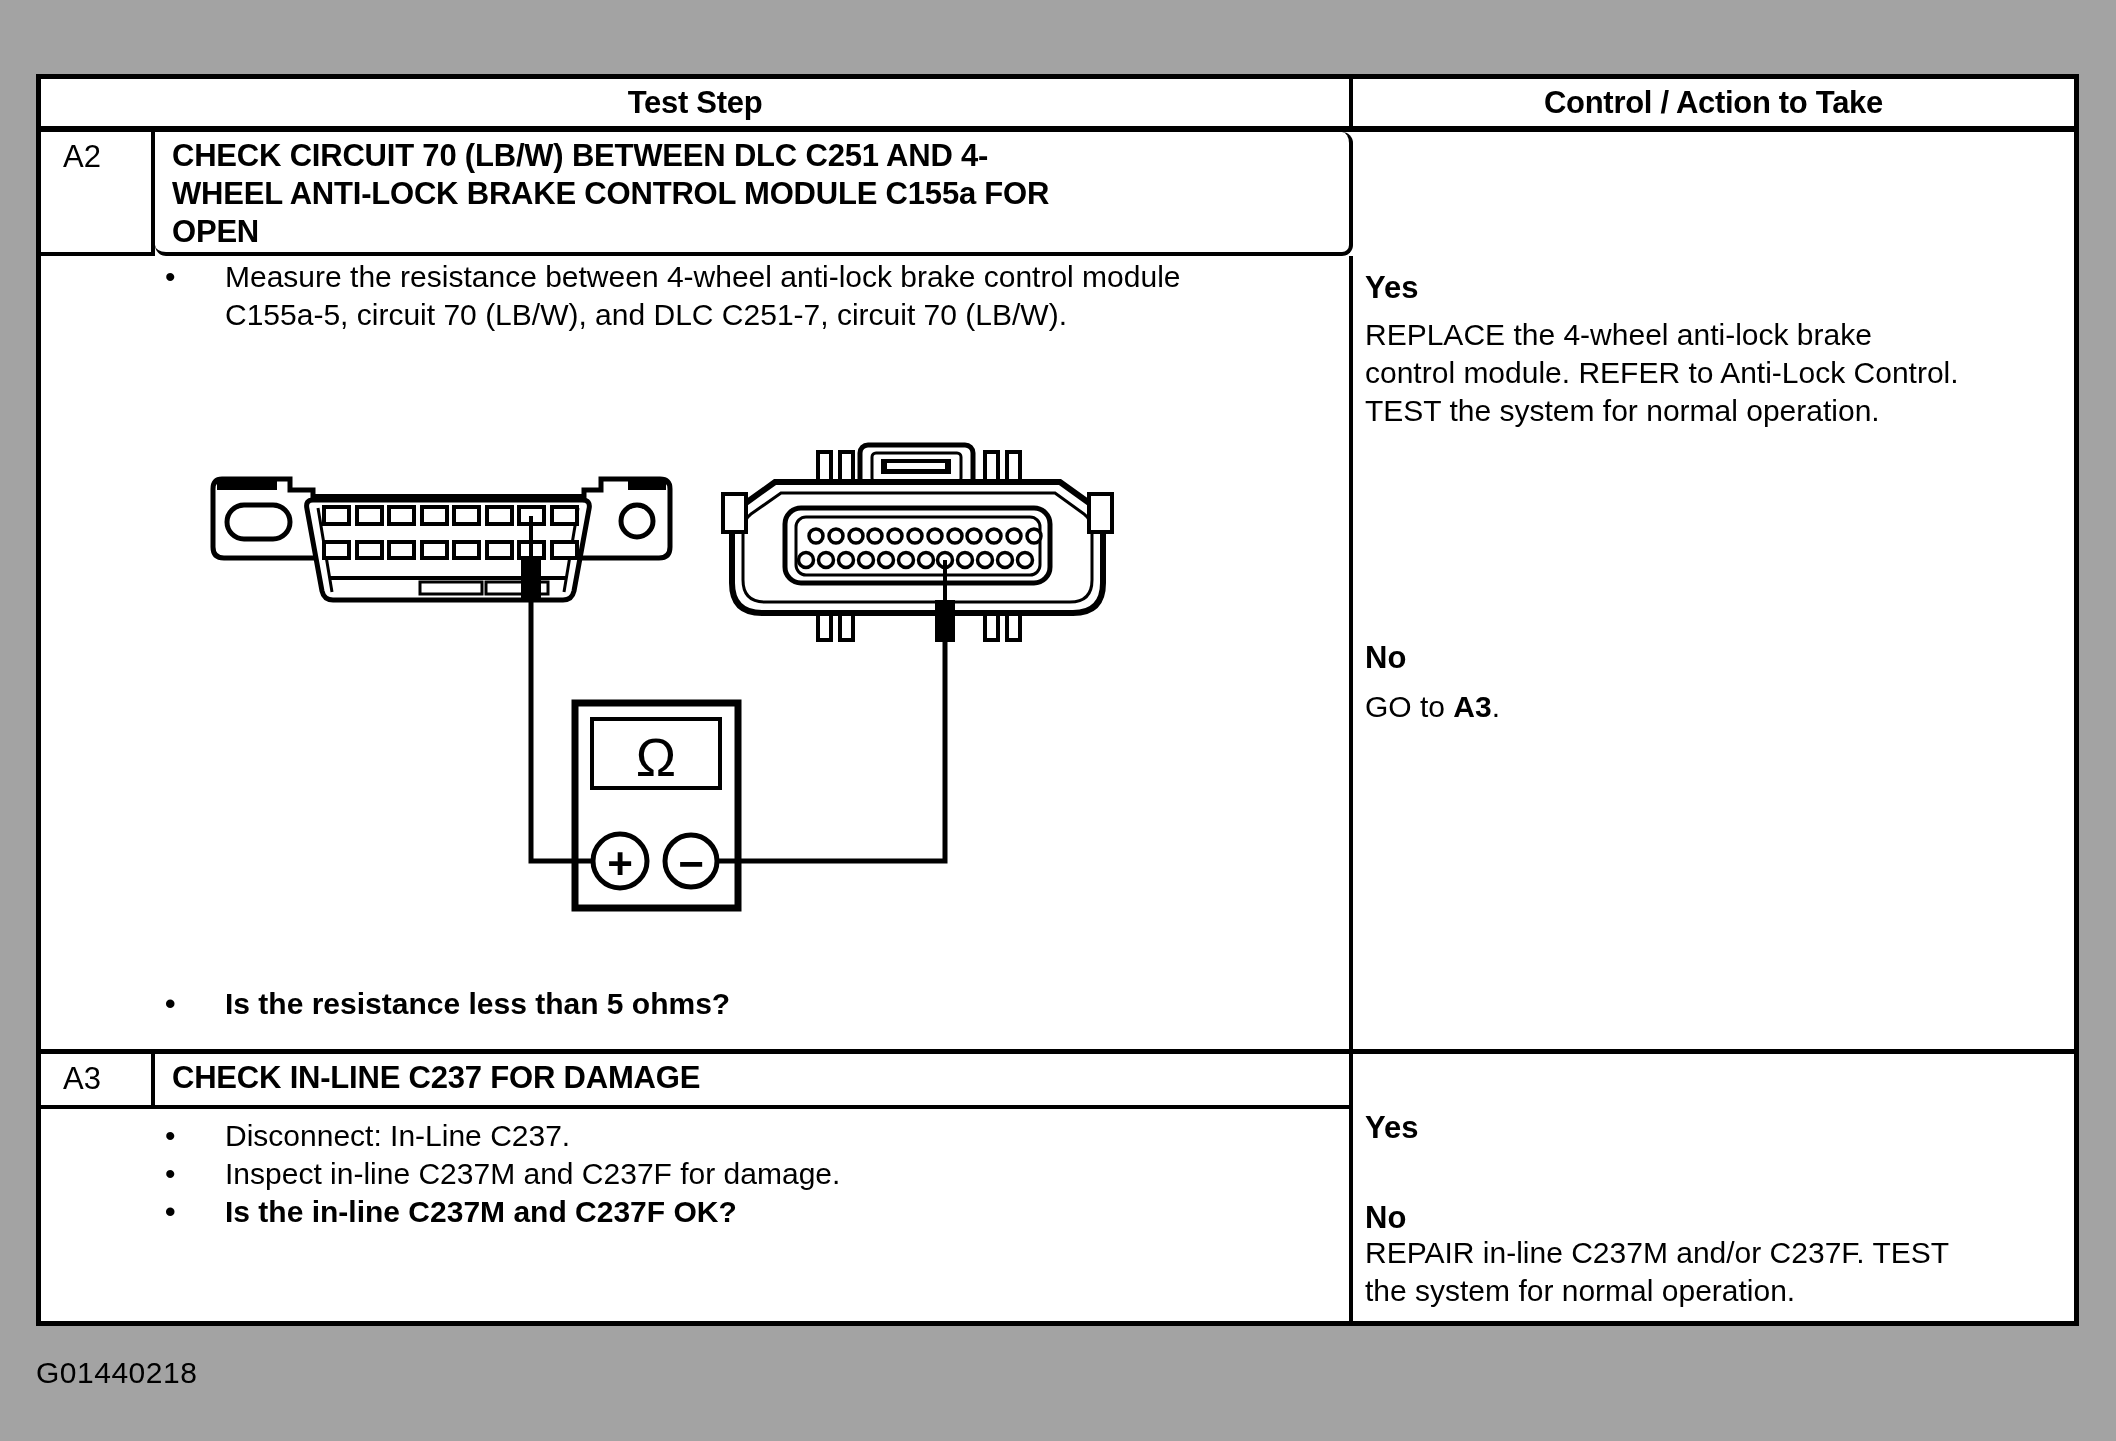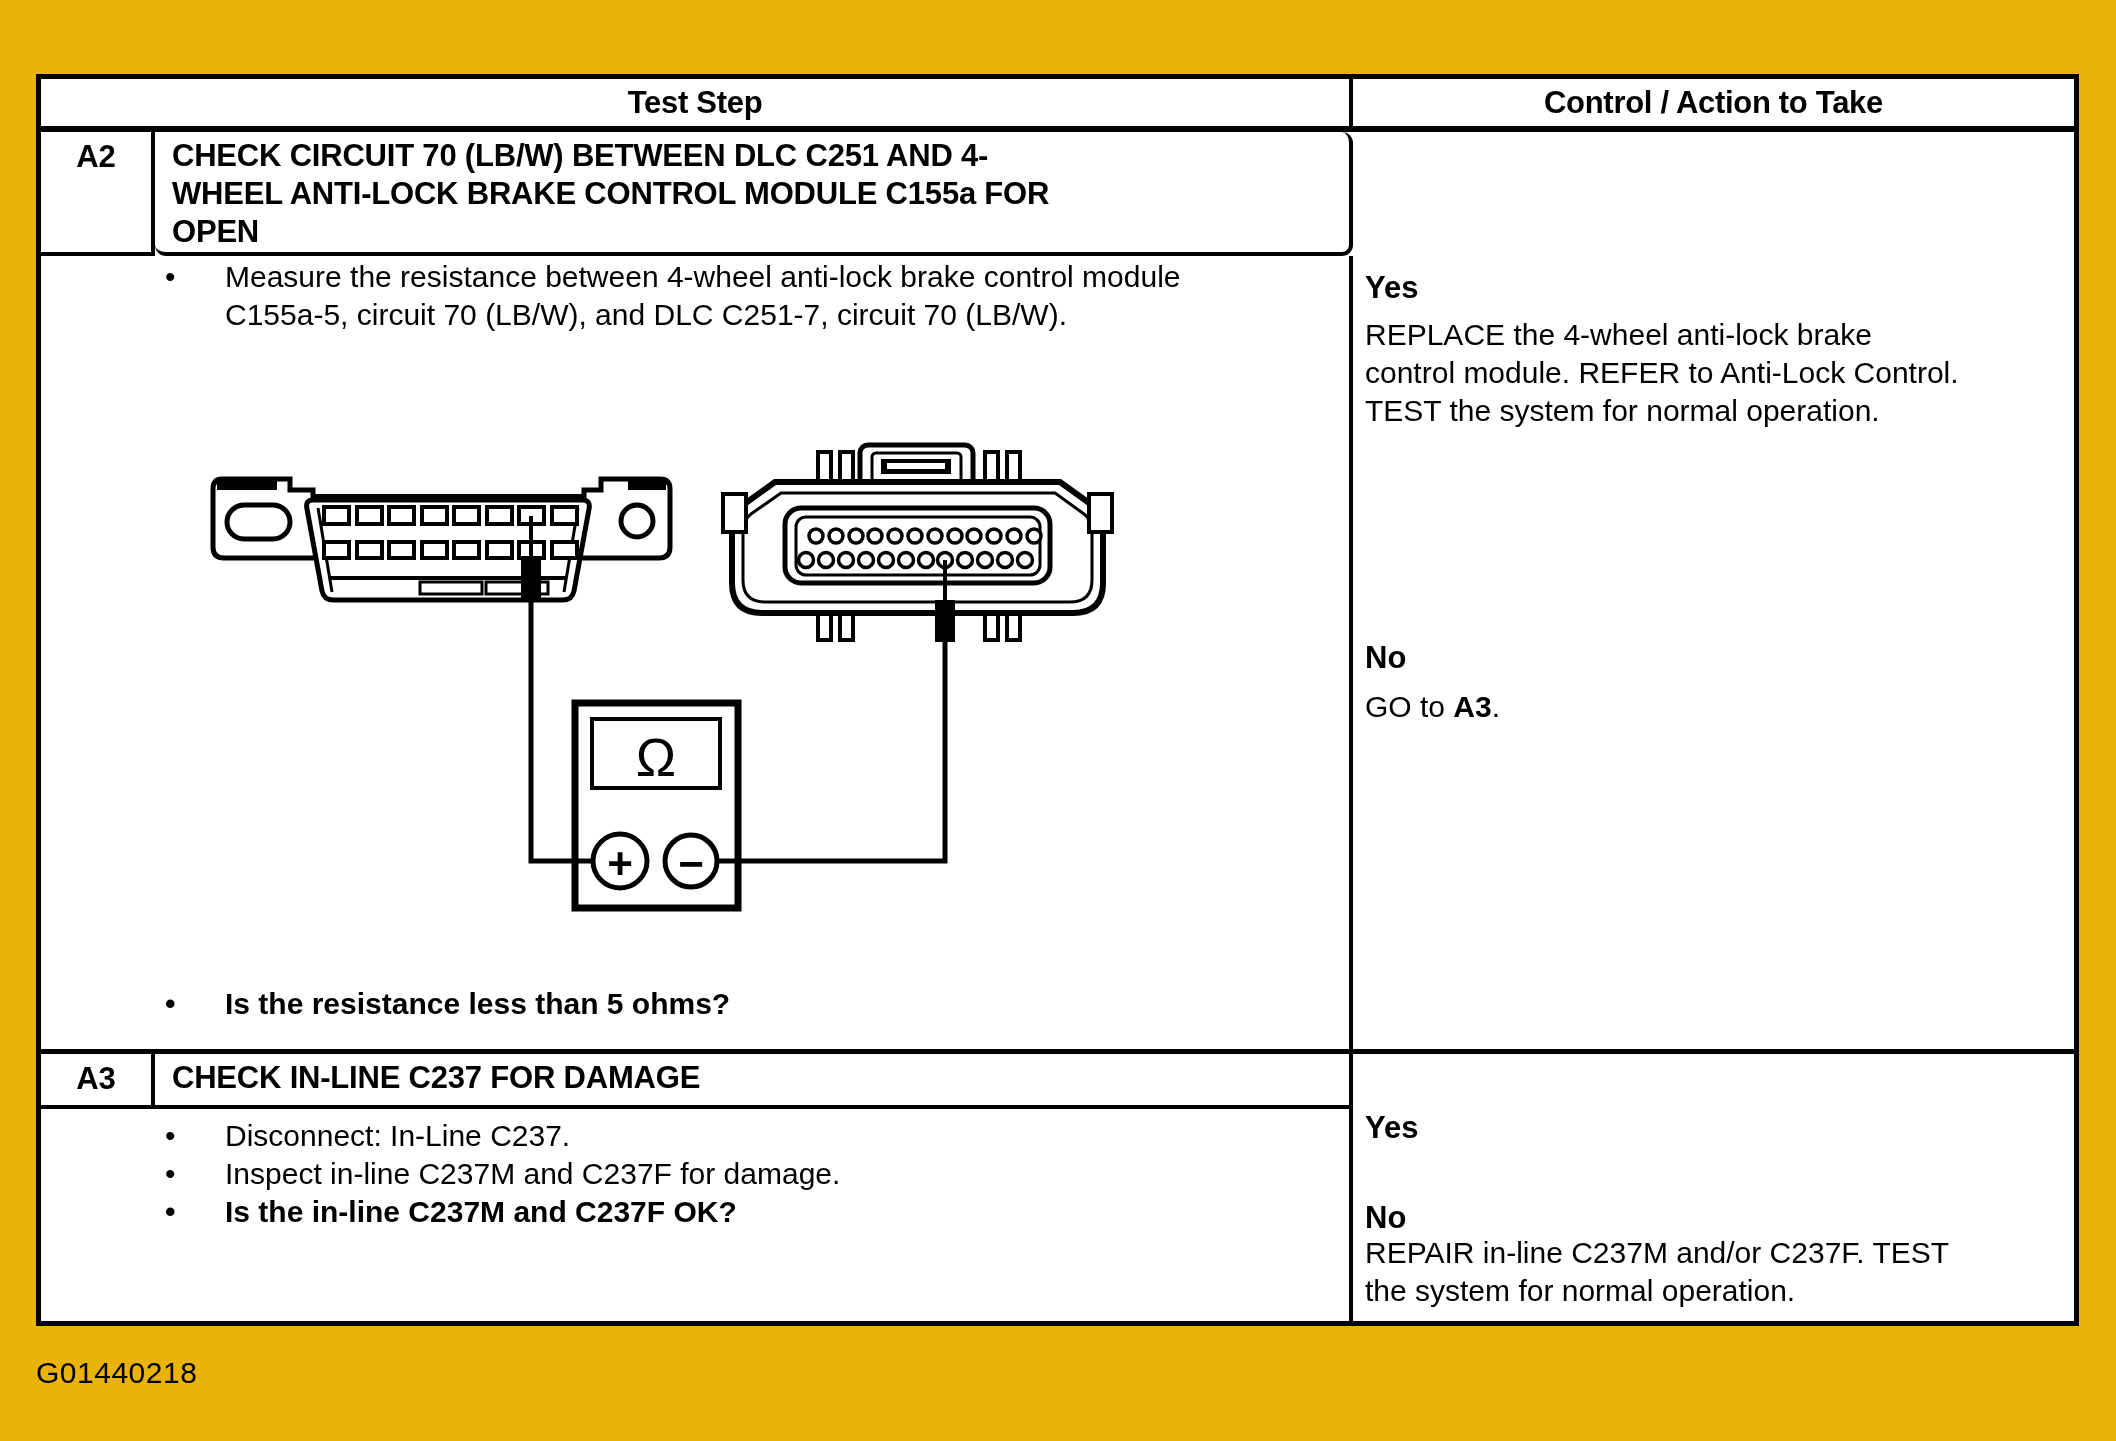--- a/index.html
+++ b/index.html
@@ -1,30 +1,30 @@
 <!DOCTYPE html>
 <html><head>
 <meta charset="utf-8">
 <style>
   html,body{margin:0;padding:0;background:#fff;}
-  .page{position:relative;width:2116px;height:1441px;background:#eab308;overflow:hidden;
+  .page{position:relative;width:2116px;height:1441px;background:#a3a3a3;overflow:hidden;
         font-family:"Liberation Sans",sans-serif;color:#000;}
   .tbl{position:absolute;left:36px;top:74px;width:2043px;height:1252px;border:5px solid #000;
        box-sizing:border-box;display:grid;grid-template-columns:114px 1198px 721px;
        grid-template-rows:53px 124px 798px 55px 212px;background:#fff;}
   .cell{position:relative;box-sizing:border-box;}
   .bR4{border-right:4px solid #000;} .bB4{border-bottom:4px solid #000;}
   .bB5{border-bottom:5px solid #000;} .bB6{border-bottom:6px solid #000;}
   .h-left{grid-column:1/3;grid-row:1;} .h-right{grid-column:3;grid-row:1;}
   .a2-label{grid-column:1;grid-row:2;} .a2-title{grid-column:2;grid-row:2;border-radius:11px;}
   .a2-result{grid-column:3;grid-row:2/4;} .a2-body{grid-column:1/3;grid-row:3;}
   .a3-label{grid-column:1;grid-row:4;} .a3-title{grid-column:2;grid-row:4;}
   .a3-result{grid-column:3;grid-row:4/6;} .a3-body{grid-column:1/3;grid-row:5;}
   .hdr{display:flex;align-items:center;justify-content:center;font-weight:bold;font-size:31px;letter-spacing:-0.3px;}
-  .stepid{font-weight:bold;font-size:31px;text-align:center;padding-top:7px;}
+  .stepid{font-weight:normal;font-size:31px;padding-top:7px;padding-left:22px;}
   .steptitle{font-weight:bold;font-size:31px;line-height:38px;padding:5px 0 0 17px;letter-spacing:-0.2px;}
   .steptitle .inner{display:block;width:880px;}
   .bullet-row{position:absolute;left:124px;font-size:30px;line-height:38px;}
   .bullet-row .bullet{position:absolute;left:0;top:0;}
   .bullet-row .btext{display:block;margin-left:60px;width:990px;}
   .boldtxt{font-weight:bold;}
   .res-label{position:absolute;left:12px;font-weight:bold;font-size:31px;}
   .res-text{position:absolute;left:12px;font-size:30px;line-height:38px;width:600px;}
   .diagram{position:absolute;left:119px;top:174px;}
   .diagram text{font-family:"Liberation Sans",sans-serif;fill:#000;stroke:none;}

